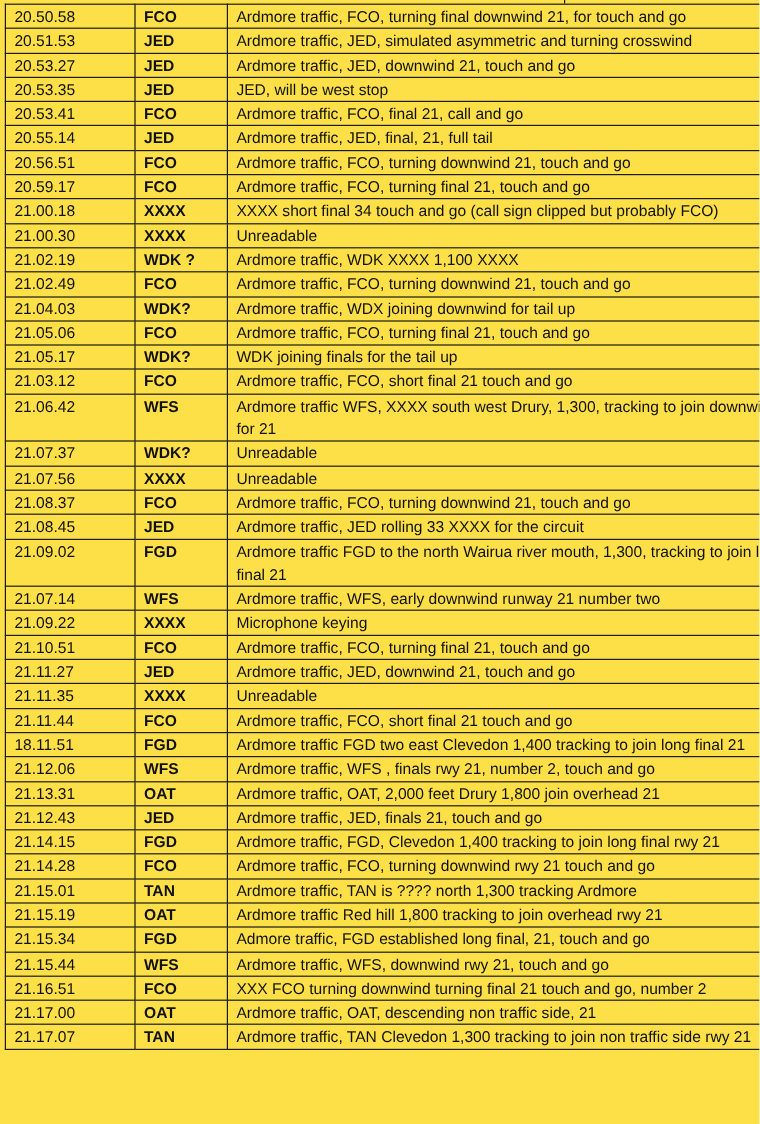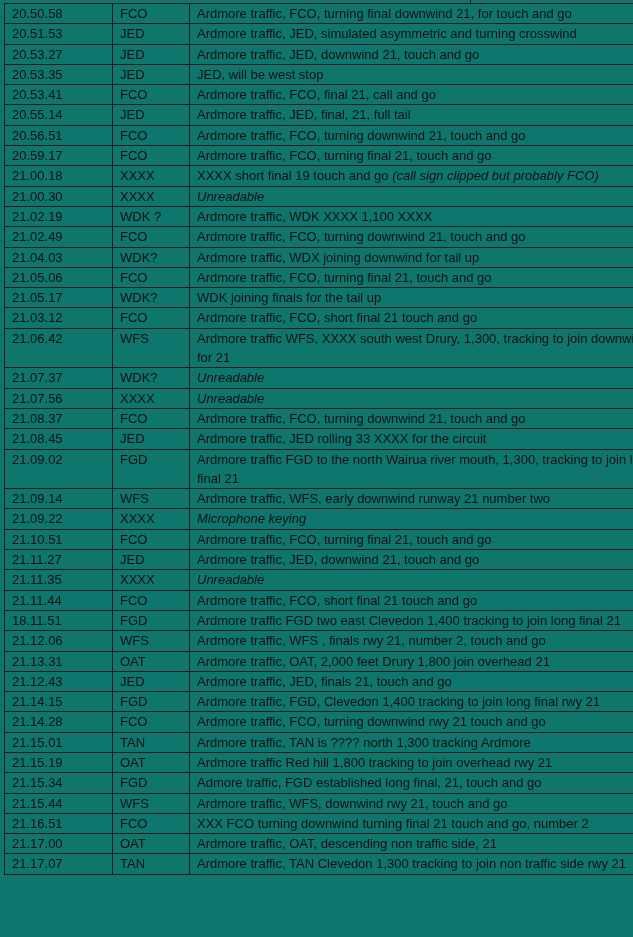--- a/index.html
+++ b/index.html
@@ -4,21 +4,21 @@
 <style>
   html, body {
     margin: 0;
     padding: 0;
     background: #ffffff;
   }
   .page {
     position: relative;
     width: 633px;
     height: 937px;
-    background: #0f766e;
+    background: #fde047;
     overflow: hidden;
     font-family: "Liberation Sans", sans-serif;
     color: #111111;
   }
   
   .top-fragment {
     position: absolute;
     top: 0; left: 4px;
     width: 626px; height: 3px;
   }
@@ -39,23 +39,23 @@
     border: 1px solid #1b1b1b;
     font-size: 13px;
     line-height: 19.3px;
     vertical-align: top;
     padding: 0 4px 0 7px;
     color: #111111;
     overflow: hidden;
     white-space: normal;
   }
   td.col-time { width: 96px; }
-  td.col-callsign { width: 65px; }
+  td.col-callsign { width: 65px; font-weight: bold; }
   td.col-message { width: 465px; }
-  .it { font-style: italic; }
+  .it { }
 </style>
 </head>
 <body>
 
 <div class="page">
   <div class="top-fragment">
     <span class="tick"></span>
   </div>
   <table class="log">
     <tbody id="rows">
@@ -95,21 +95,21 @@
           <td class="col-message"><span>Ardmore traffic, FCO, turning downwind 21, touch and go</span></td>
         </tr>
         <tr>
           <td class="col-time"><span>20.59.17</span></td>
           <td class="col-callsign"><span>FCO</span></td>
           <td class="col-message"><span>Ardmore traffic, FCO, turning final 21, touch and go</span></td>
         </tr>
         <tr>
           <td class="col-time"><span>21.00.18</span></td>
           <td class="col-callsign"><span>XXXX</span></td>
-          <td class="col-message"><span>XXXX short final 19 touch and go </span><span class="it">(call sign clipped but probably FCO)</span></td>
+          <td class="col-message"><span>XXXX short final 34 touch and go </span><span class="it">(call sign clipped but probably FCO)</span></td>
         </tr>
         <tr>
           <td class="col-time"><span>21.00.30</span></td>
           <td class="col-callsign"><span>XXXX</span></td>
           <td class="col-message"><span class="it">Unreadable</span></td>
         </tr>
         <tr>
           <td class="col-time"><span>21.02.19</span></td>
           <td class="col-callsign"><span>WDK ?</span></td>
           <td class="col-message"><span>Ardmore traffic, WDK XXXX 1,100 XXXX</span></td>
@@ -163,21 +163,21 @@
           <td class="col-time"><span>21.08.45</span></td>
           <td class="col-callsign"><span>JED</span></td>
           <td class="col-message"><span>Ardmore traffic, JED rolling 33 XXXX for the circuit</span></td>
         </tr>
         <tr>
           <td class="col-time"><span>21.09.02</span></td>
           <td class="col-callsign"><span>FGD</span></td>
           <td class="col-message"><span>Ardmore traffic FGD to the north Wairua river mouth, 1,300, tracking to join long final 21</span></td>
         </tr>
         <tr>
-          <td class="col-time"><span>21.09.14</span></td>
+          <td class="col-time"><span>21.07.14</span></td>
           <td class="col-callsign"><span>WFS</span></td>
           <td class="col-message"><span>Ardmore traffic, WFS, early downwind runway 21 number two</span></td>
         </tr>
         <tr>
           <td class="col-time"><span>21.09.22</span></td>
           <td class="col-callsign"><span>XXXX</span></td>
           <td class="col-message"><span class="it">Microphone keying</span></td>
         </tr>
         <tr>
           <td class="col-time"><span>21.10.51</span></td>

